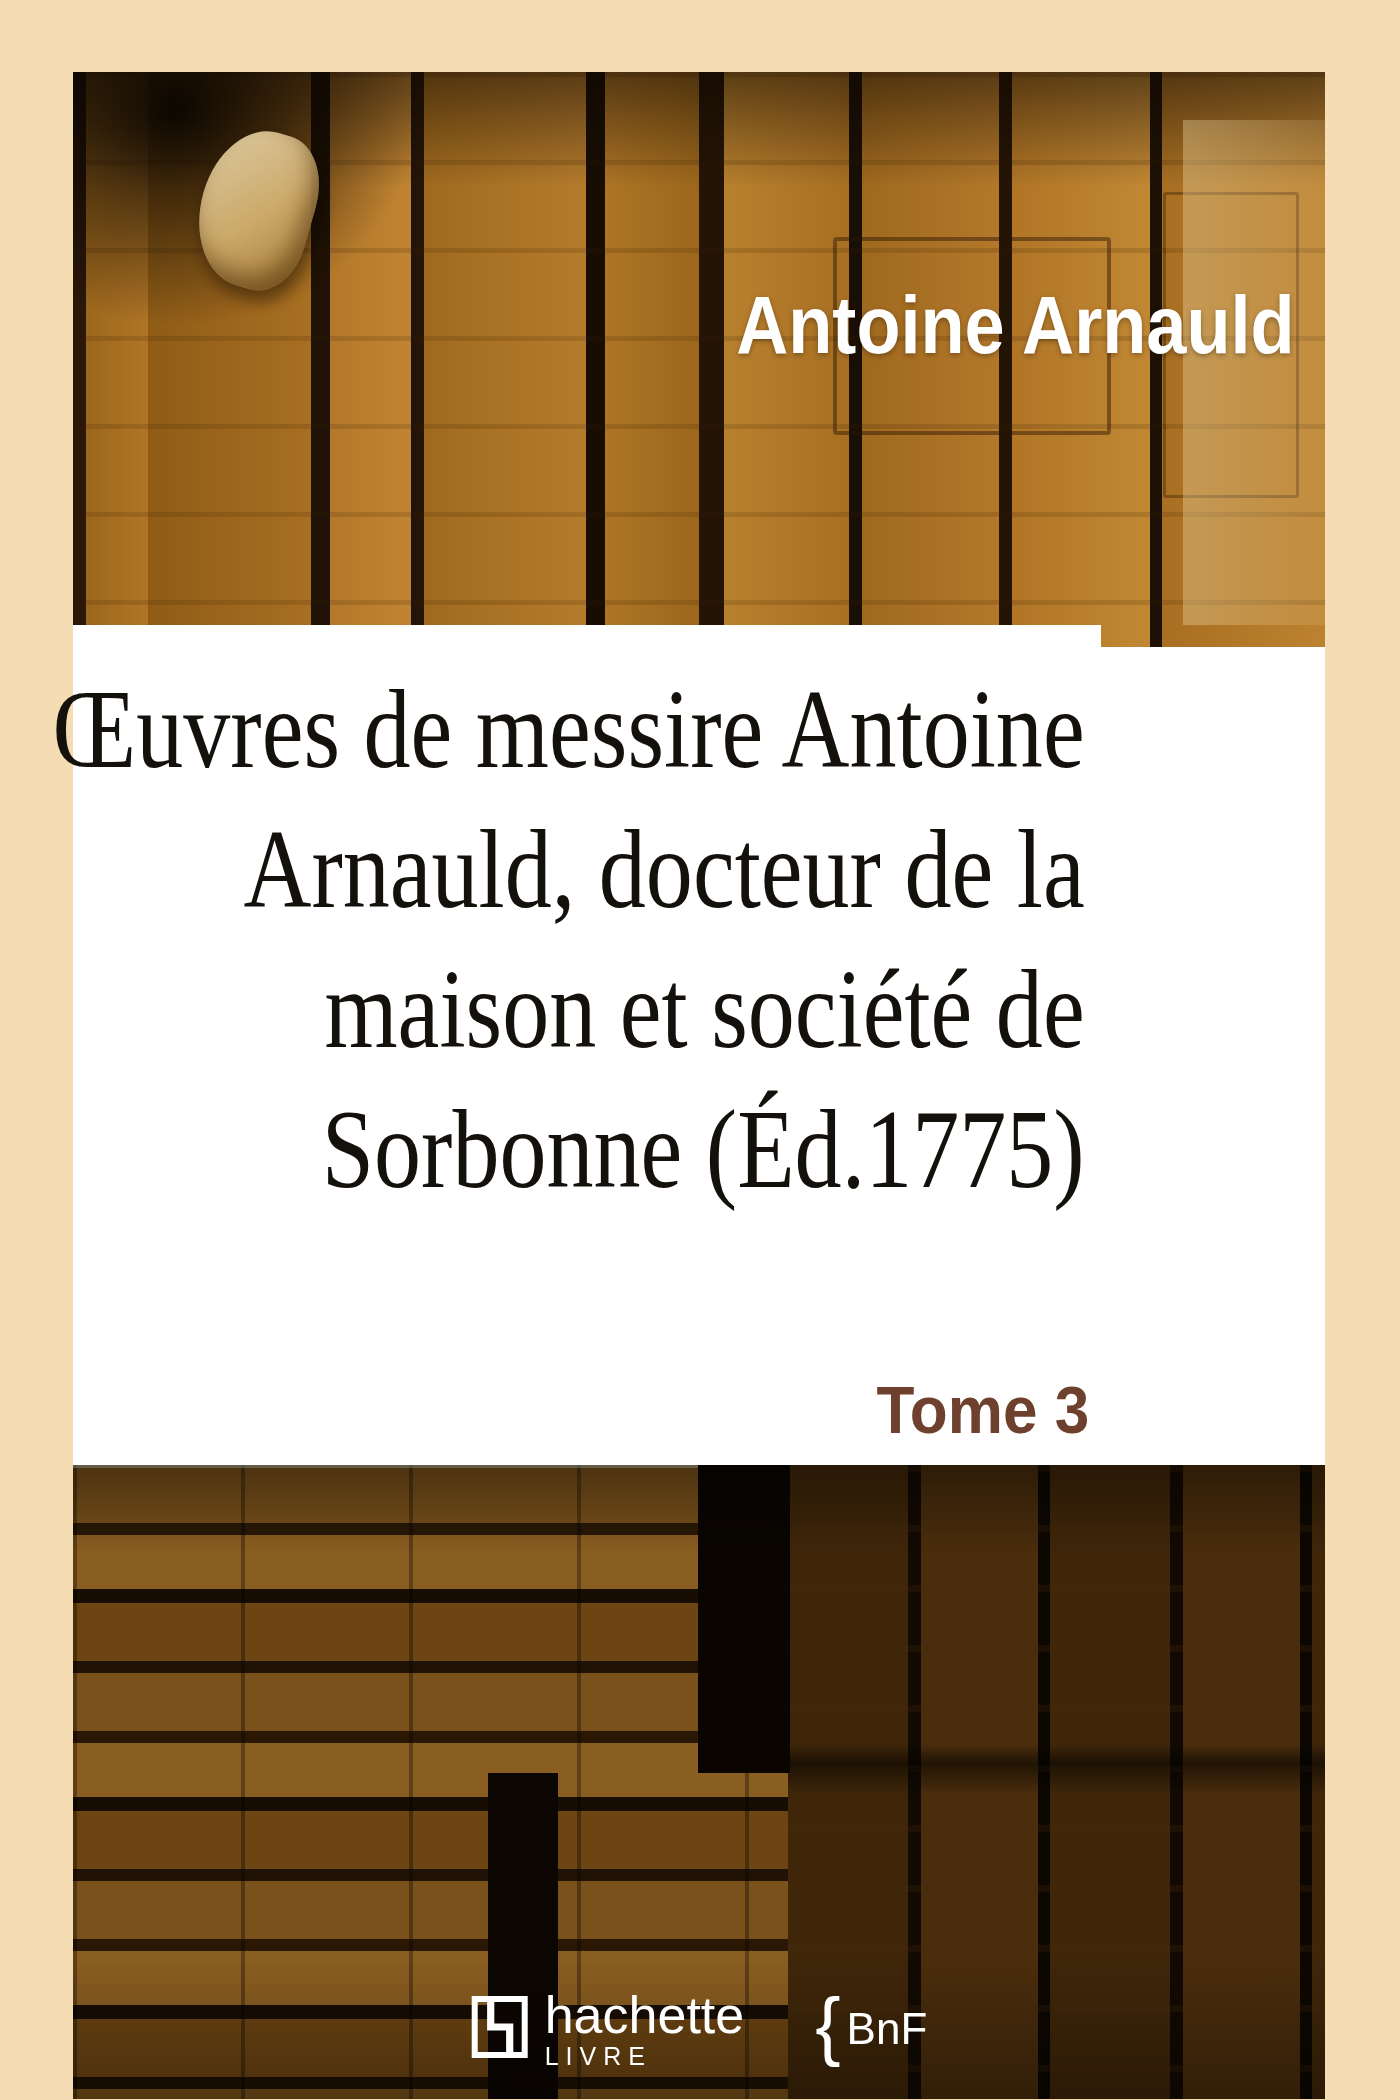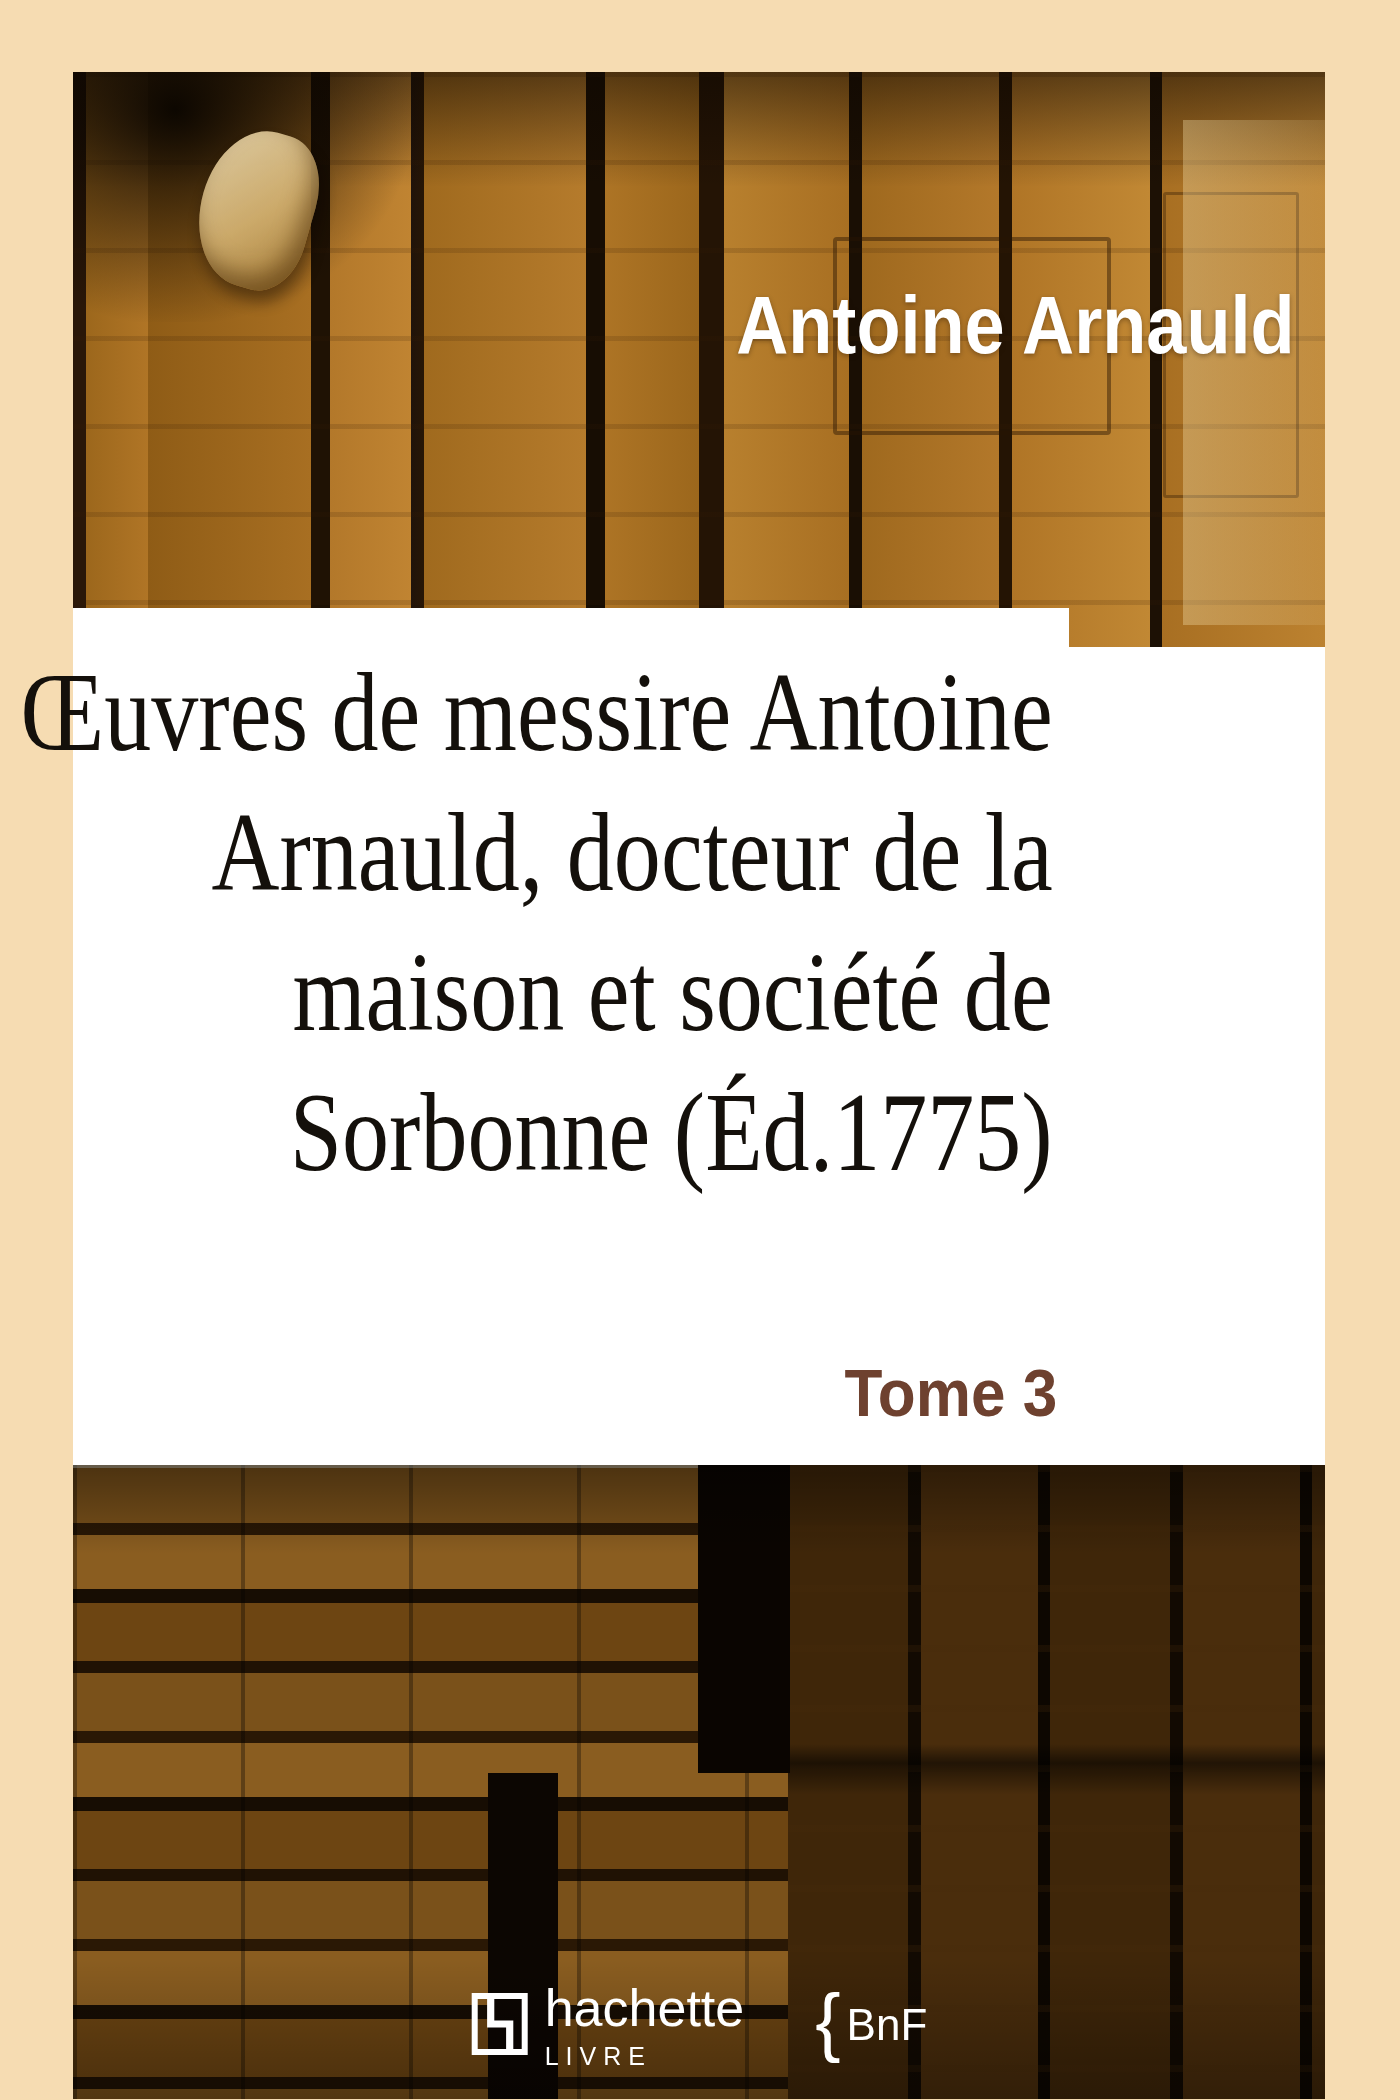--- a/index.html
+++ b/index.html
@@ -68,22 +68,23 @@
   
   .author{
     position:absolute;top:212px;right:30px;
     color:#fff;font-weight:bold;font-size:82px;line-height:1;
     letter-spacing:0px;white-space:nowrap;
     transform:scaleX(.88);transform-origin:right center;
     text-shadow:0 2px 6px rgba(30,15,0,.35);
   }
   
   .band{
-    position:absolute;left:0;top:536px;width:996px;height:840px;
+    position:absolute;left:0;top:553px;width:996px;height:840px;
     background:#ffffff;
+    padding-left:32px;
   }
   .title{
     position:absolute;top:34px;right:16px;
     font-family:"Liberation Serif",serif;
     font-size:112px;line-height:140px;
     color:#14100B;text-align:right;white-space:nowrap;
     transform:scaleX(.84);transform-origin:right top;
   }
   .tome{
     position:absolute;right:12px;bottom:22px;
@@ -128,21 +129,21 @@
     background:linear-gradient(180deg, rgba(0,0,0,.38) 0%, rgba(0,0,0,0) 14%, rgba(0,0,0,0) 78%, rgba(0,0,0,.32) 100%);
   }
   
   .logos{
     position:absolute;left:50%;bottom:30px;transform:translateX(-50%);
     display:flex;align-items:center;gap:71px;color:#fff;
   }
   .hachette{display:flex;align-items:center;gap:16px;}
   .hachette-text{display:flex;flex-direction:column;line-height:1;}
   .hachette-word{font-size:52px;font-weight:500;letter-spacing:0;}
-  .livre-word{font-size:25px;font-weight:400;letter-spacing:7px;margin-top:10px;}
+  .livre-word{font-size:25px;font-weight:400;letter-spacing:7px;margin-top:3px;}
   .bnf{display:flex;align-items:center;gap:6px;}
   .bnf-brace{font-size:76px;font-weight:300;line-height:.8;transform:translateY(-4px);}
   .bnf-word{font-size:44px;font-weight:normal;line-height:1;}
 </style>
 </head>
 <body>
 
 <div class="cover">
   <div class="frame">
 

